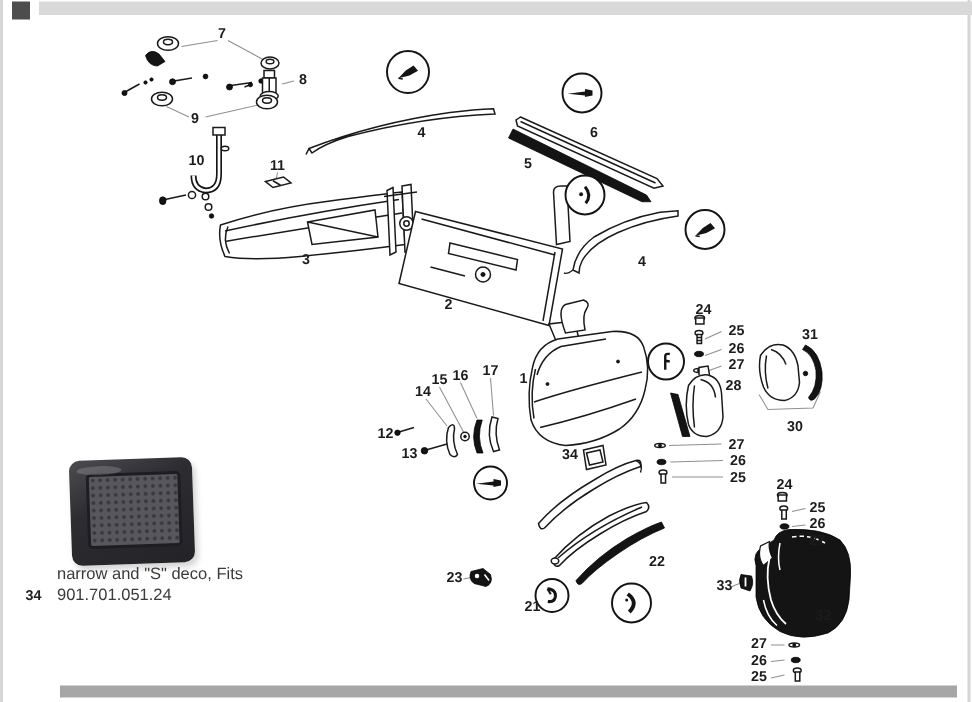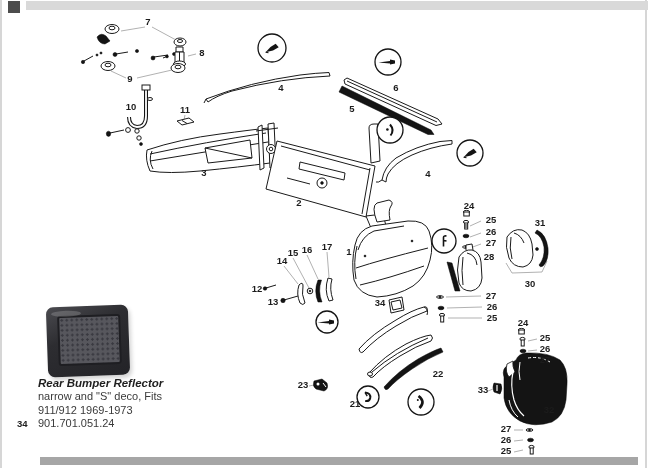--- a/index.html
+++ b/index.html
@@ -360,22 +360,20 @@
       </g>
   </svg>
 
   <div class="photo">
     <div class="photo-body"></div>
     <div class="photo-lens"></div>
     <div class="photo-glint"></div>
   </div>
 
   <div class="product-text">
-    <div class="product-title">Rear Bumper Reflector</div>
     <div class="product-line">narrow and "S" deco, Fits</div>
-    <div class="product-line">911/912 1969-1973</div>
     <div class="product-line pn-row">
       <span class="item-no">34</span>
       <span>901.701.051.24</span>
     </div>
   </div>
 
 </div>
 
 </body></html>

